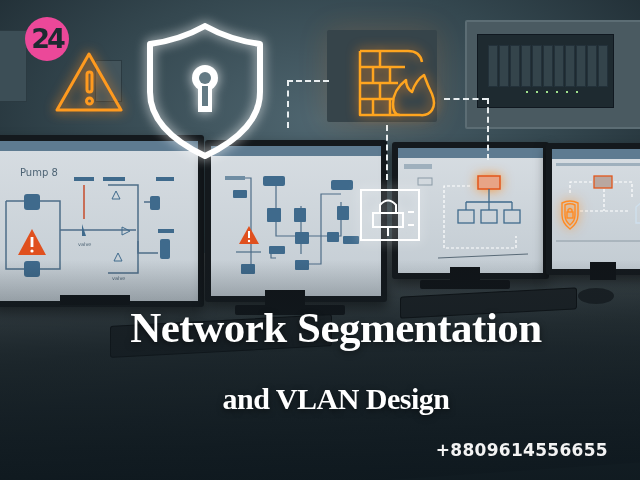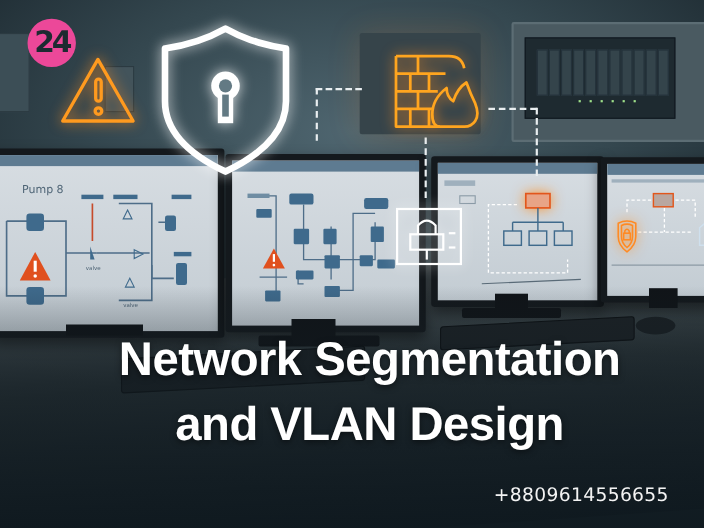--- a/index.html
+++ b/index.html
@@ -16,22 +16,22 @@
   .fwbox{position:absolute;left:327px;top:30px;width:110px;height:92px;background:#36444a;border-radius:2px;box-shadow:0 0 30px rgba(255,120,20,.15);}
   .monitor{position:absolute;background:#14191d;border-radius:3px;padding:6px;box-shadow:0 6px 12px rgba(0,0,0,.5);}
   .screen{position:absolute;inset:6px;background:linear-gradient(180deg,#d7dde2,#c3ccd3);overflow:hidden;}
   .titlebar{position:absolute;left:0;right:0;top:0;height:10px;background:#5e7b91;}
   .stand{position:absolute;background:#101418;}
   .desk{position:absolute;left:-40px;top:270px;width:760px;height:240px;background:linear-gradient(180deg,#4a5459 0%,#2b3539 40%,#162027 100%);transform:skewY(-4deg);transform-origin:left top;}
   .keyboard{position:absolute;background:#1c2226;border:1px solid #0d1114;border-radius:3px;}
   .mouse{position:absolute;background:#1a2024;border-radius:50%;}
   .overlay{position:absolute;left:0;right:0;bottom:0;height:220px;background:linear-gradient(180deg,rgba(20,30,36,0) 0%,rgba(18,28,34,.55) 40%,rgba(14,24,30,.85) 100%);}
   .dash{position:absolute;border-color:#e9eef0;border-style:dashed;}
-  .headline{position:absolute;left:0;right:0;text-align:center;color:#fff;font-family:Liberation Sans, sans-serif;font-weight:bold;letter-spacing:-0.5px;text-shadow:0 2px 6px rgba(0,0,0,.5);padding-left:32px;}
-  .phone{position:absolute;right:32px;top:440px;color:#f3f3f3;font-family:"DejaVu Sans","Liberation Sans",sans-serif;font-weight:normal;font-size:17px;letter-spacing:.3px;margin-left:32px;}
+  .headline{position:absolute;left:0;right:0;text-align:center;color:#fff;font-family:Liberation Serif, serif;font-weight:bold;letter-spacing:-0.5px;text-shadow:0 2px 6px rgba(0,0,0,.5);padding-left:32px;}
+  .phone{position:absolute;right:32px;top:440px;color:#f3f3f3;font-family:"DejaVu Sans","Liberation Sans",sans-serif;font-weight:bold;font-size:17px;letter-spacing:.3px;margin-left:32px;}
   .logo{position:absolute;left:25px;top:17px;width:44px;height:44px;border-radius:50%;background:#ec4899;color:#1d2a31;font-family:"DejaVu Sans","Liberation Sans",sans-serif;font-weight:bold;font-size:27px;line-height:44px;text-align:center;letter-spacing:-3px;}
   .glow-orange{filter:drop-shadow(0 0 6px rgba(255,140,30,.9));}
   .glow-white{filter:drop-shadow(0 0 6px rgba(255,255,255,.8));}
   .small-text{position:absolute;color:#4e6475;font-size:7px;font-family:"DejaVu Sans","Liberation Sans",sans-serif;}
 </style>
 </head>
 <body>
 
 <div class="scene">
 
@@ -238,15 +238,15 @@
     <line x1="408" y1="212" x2="414" y2="212"></line>
     <line x1="408" y1="225" x2="414" y2="225"></line>
   </g>
 </svg>
 
 <div class="logo">
   <span>24</span>
 </div>
 
 <div class="headline" style="top:303px;font-size:43px;">Network Segmentation</div>
-<div class="headline" style="top:362px;font-size:43px;">and VLAN Design</div>
+<div class="headline" style="top:382px;font-size:30px;">and VLAN Design</div>
 
 <div class="phone">+8809614556655</div>
 
 </body></html>

